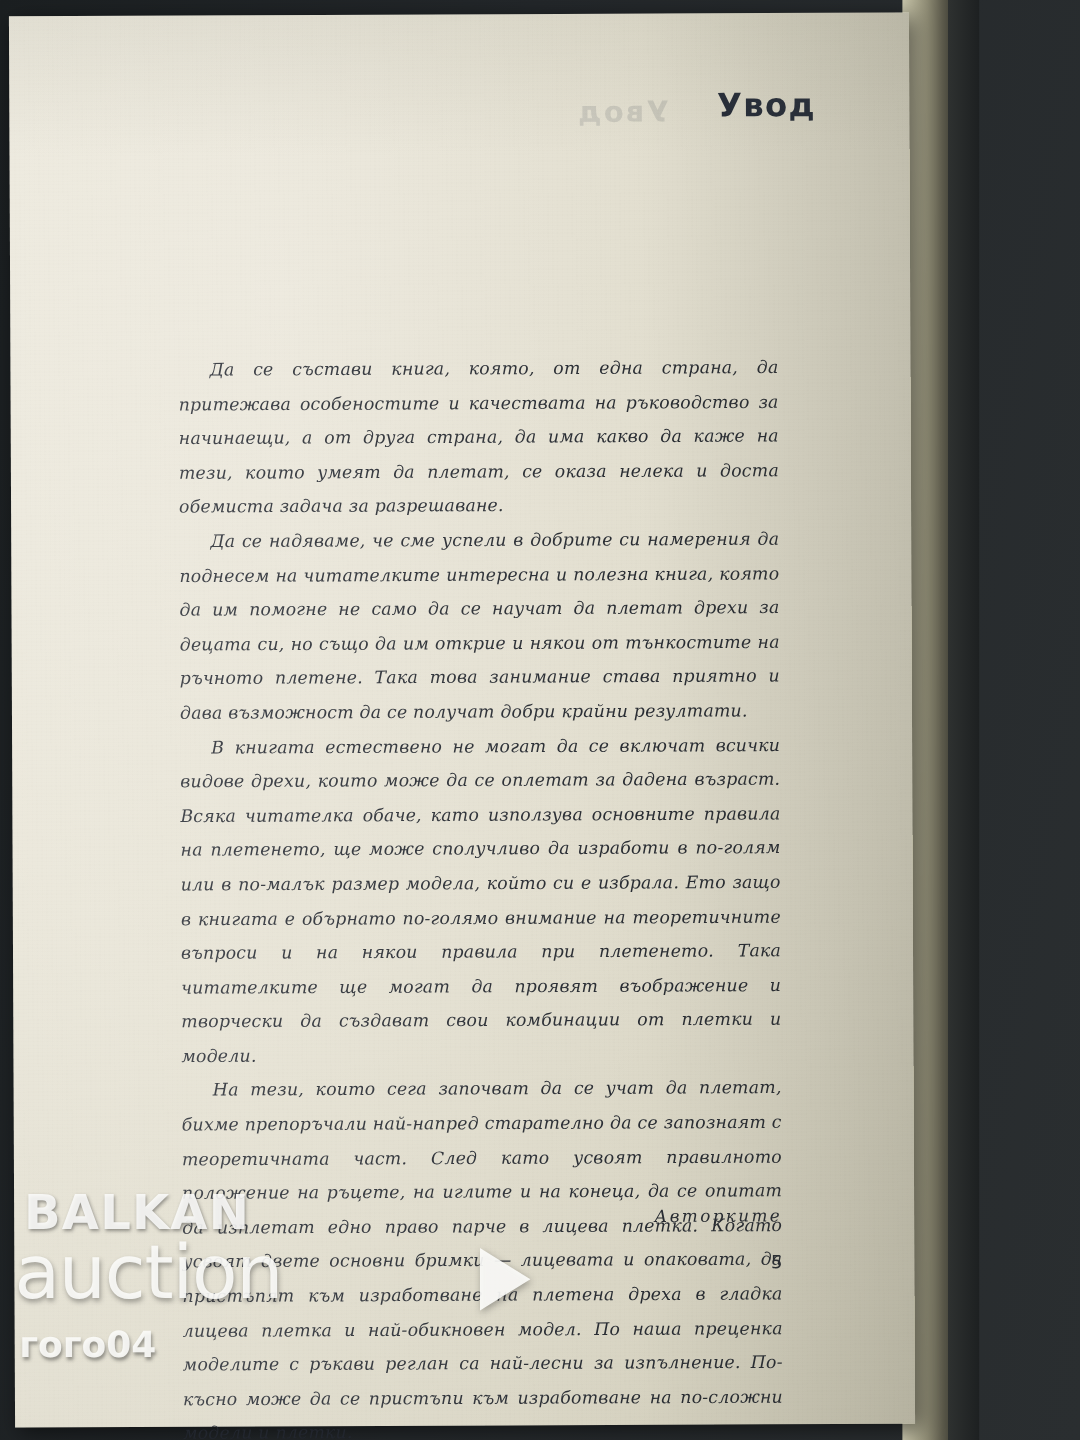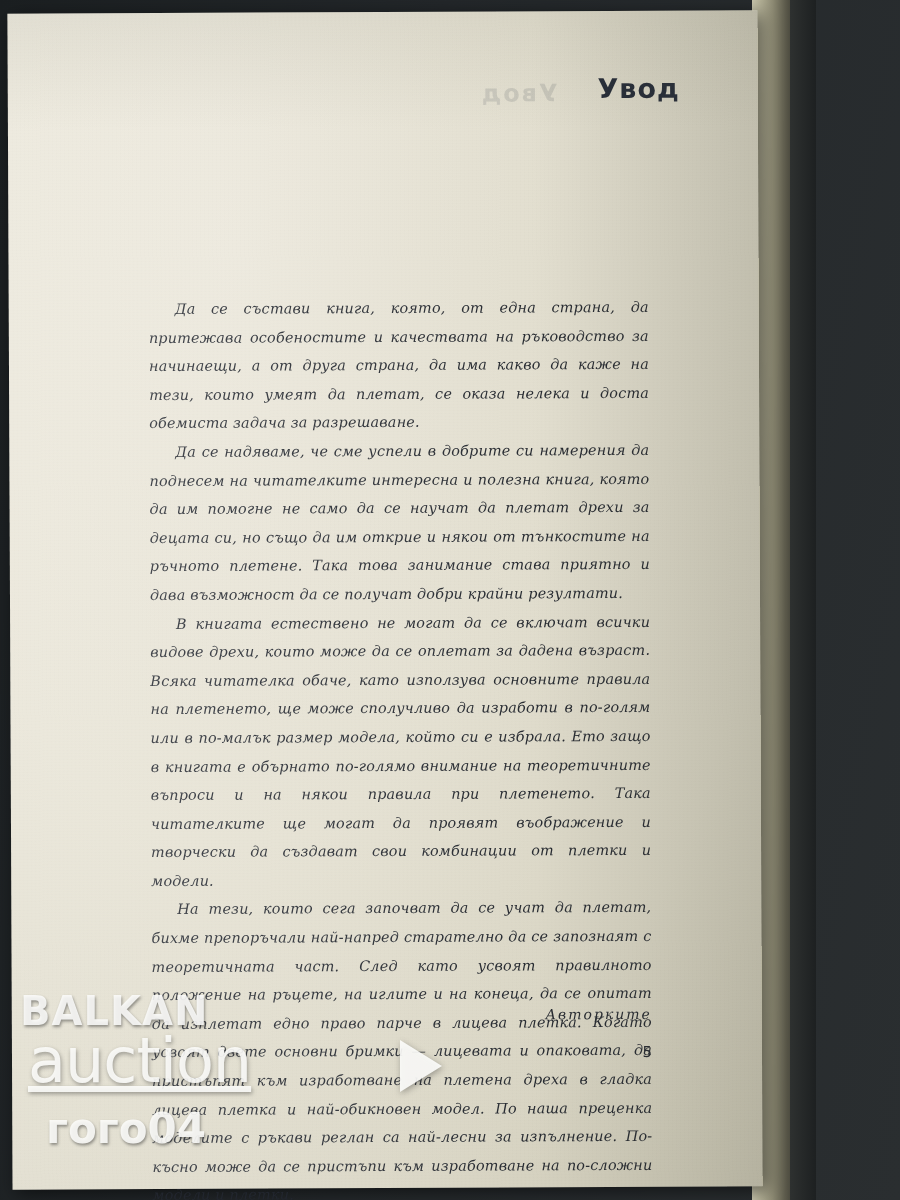--- a/index.html
+++ b/index.html
@@ -155,39 +155,37 @@
     font-family: "DejaVu Sans", sans-serif;
     font-weight: bold;
     font-size: 40px;
     letter-spacing: 1px;
     color: rgba(252,252,250,0.88);
     text-shadow: 1px 2px 3px rgba(40,40,40,0.45);
   }
   .wm-line2 {
     position: absolute;
     top: 36px;
-    left: 20px;
+    left: 4px;
     font-family: "DejaVu Sans", sans-serif;
     font-size: 62px;
     letter-spacing: -1px;
     color: rgba(252,252,250,0.9);
     text-shadow: 1px 2px 4px rgba(40,40,40,0.4);
-    text-decoration: underline;
   }
   .wm-line3 {
     position: absolute;
     top: 116px;
     left: 8px;
     font-family: "DejaVu Sans", sans-serif;
     font-weight: bold;
-    font-size: 42px;
+    font-size: 30px;
     letter-spacing: 0px;
     color: rgba(252,252,250,0.9);
     text-shadow: 1px 2px 3px rgba(40,40,40,0.45);
-    margin-left: 30px;
   }
   .wm-play {
     position: absolute;
     top: 52px;
     left: 392px;
     width: 0;
     height: 0;
     border-left: 42px solid rgba(252,252,250,0.92);
     border-top: 26px solid transparent;
     border-bottom: 26px solid transparent;

